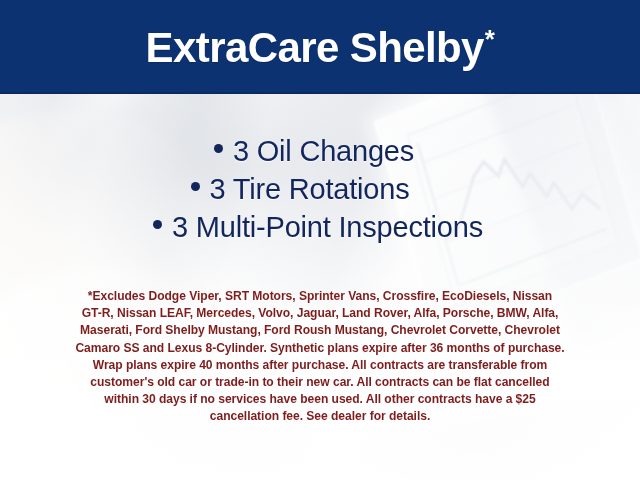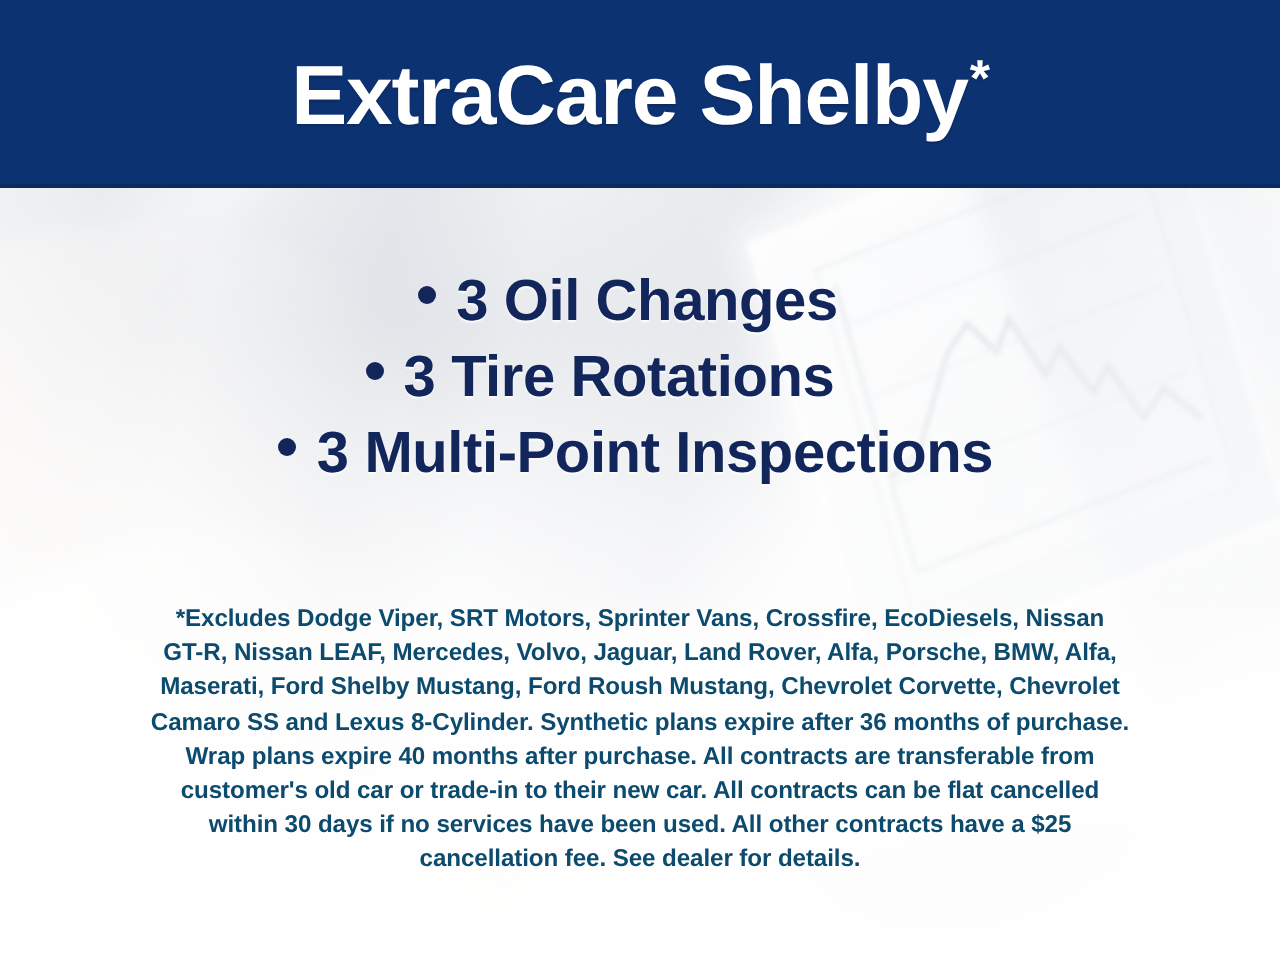--- a/index.html
+++ b/index.html
@@ -184,21 +184,21 @@
     position: absolute;
     left: 0;
     top: 132px;
     width: 100%;
     z-index: 4;
     text-align: center;
   }
   .bullet-line {
     color: #13265c;
     font-size: 29px;
-    font-weight: bold;
+    font-weight: normal;
     line-height: 38px;
     letter-spacing: -0.2px;
     white-space: nowrap;
     text-shadow: 0 1px 1px rgba(255,255,255,0.85);
   }
   .bullet-line .dot {
     display: inline-block;
     width: 9px;
     height: 9px;
     border-radius: 50%;
@@ -212,27 +212,26 @@
   .bullet-line.b3 { padding-right: 4px; }
 
   
   .disclaimer {
     position: absolute;
     left: 26px;
     right: 26px;
     top: 288px;
     z-index: 4;
     text-align: center;
-    color: #0c4a6e;
+    color: #7f1d1d;
     font-size: 12.1px;
     font-weight: bold;
     line-height: 17.2px;
     letter-spacing: -0.05px;
     text-shadow: 0 1px 1px rgba(255,255,255,0.9);
-    margin-top: 13px;
   }
   .disclaimer .dline { display: block; white-space: nowrap; }
 </style>
 </head>
 <body>
 
 <div id="ad">
 
   <div class="bg-photo">
     <div class="bg-engine"></div>

